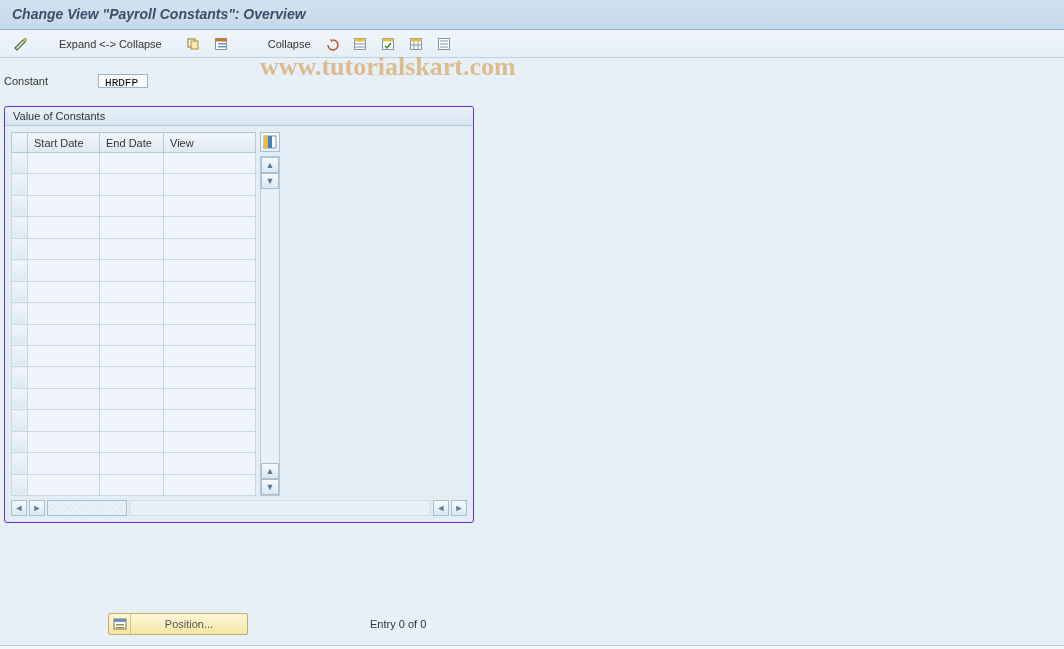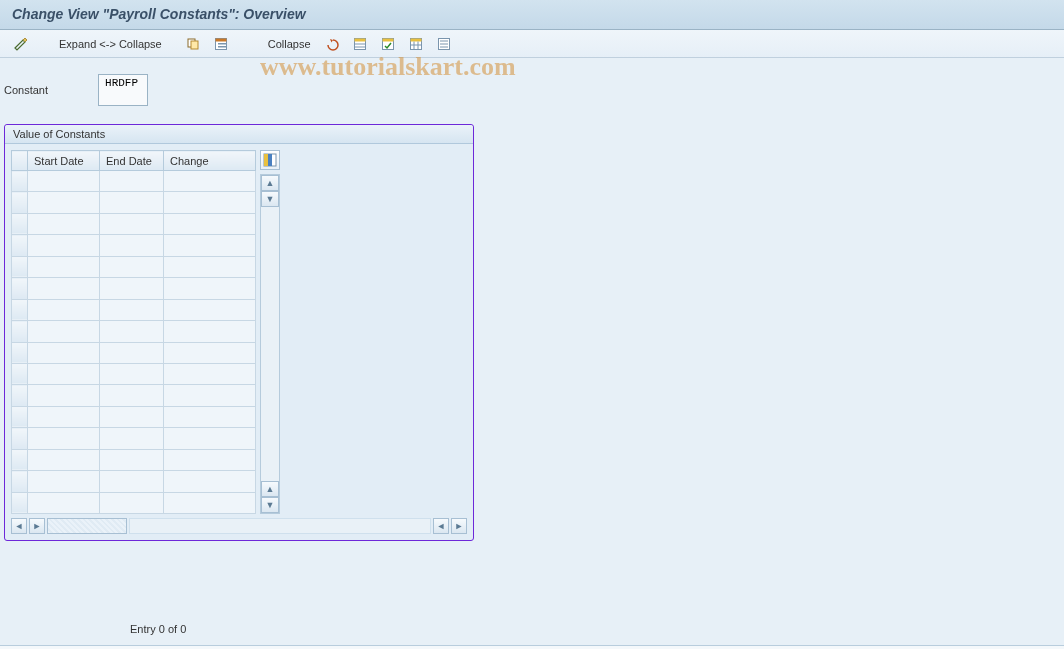--- a/index.html
+++ b/index.html
@@ -68,21 +68,21 @@
       margin-bottom: 18px;
       gap: 50px;
     }
     .constant-label { color: #333; font-size: 11px; }
     .constant-field {
       border: 1px solid #9ab3c5;
       background: #f8fafc;
       padding: 2px 6px;
       font-family: "Courier New", monospace;
       font-size: 11px;
-      height: 32px;
+      height: 14px;
       width: 50px;
     }
     .panel {
       border: 1px solid #6d28d9;
       background: #e2edf6;
       width: 470px;
       border-radius: 3px;
     }
     .panel-title {
       background: linear-gradient(to bottom, #eaf2f9 0%, #d6e5f1 100%);
@@ -293,21 +293,21 @@
 
   <div class="panel">
     <div class="panel-title">Value of Constants</div>
     <div class="table-wrap">
       <table class="grid">
         <thead>
           <tr>
             <th class="sel-col"></th>
             <th class="col-start">Start Date</th>
             <th class="col-end">End Date</th>
-            <th class="col-value">Change</th>
+            <th class="col-value">View</th>
           </tr>
         </thead>
         <tbody id="grid-body">
             <tr>
               <td class="sel-col"></td>
               <td class="col-start"></td>
               <td class="col-end"></td>
               <td class="col-value"></td>
             </tr>
             <tr>
@@ -426,17 +426,28 @@
       <div class="hs-btn">◄</div>
       <div class="hs-btn">►</div>
       <div class="hs-track"></div>
       <div class="hs-spacer"></div>
       <div class="hs-btn">◄</div>
       <div class="hs-btn">►</div>
     </div>
   </div>
 
   <div class="bottom-bar">
+    <div class="position-btn">
+      <span class="pb-icon">
+        <svg width="14" height="14" viewBox="0 0 14 14">
+            <rect x="1" y="2" width="12" height="10" fill="#fff" stroke="#8a7a4a"></rect>
+            <rect x="1" y="2" width="12" height="3" fill="#6a90c8"></rect>
+            <rect x="3" y="7" width="8" height="1.5" fill="#9a8a5a"></rect>
+            <rect x="3" y="10" width="8" height="1.5" fill="#9a8a5a"></rect>
+          </svg>
+      </span>
+      <span class="pb-text">Position...</span>
+    </div>
     <span class="entry-text">Entry 0 of 0</span>
   </div>
 
   <div class="status-line"></div>
 </div>
 
 </body></html>

